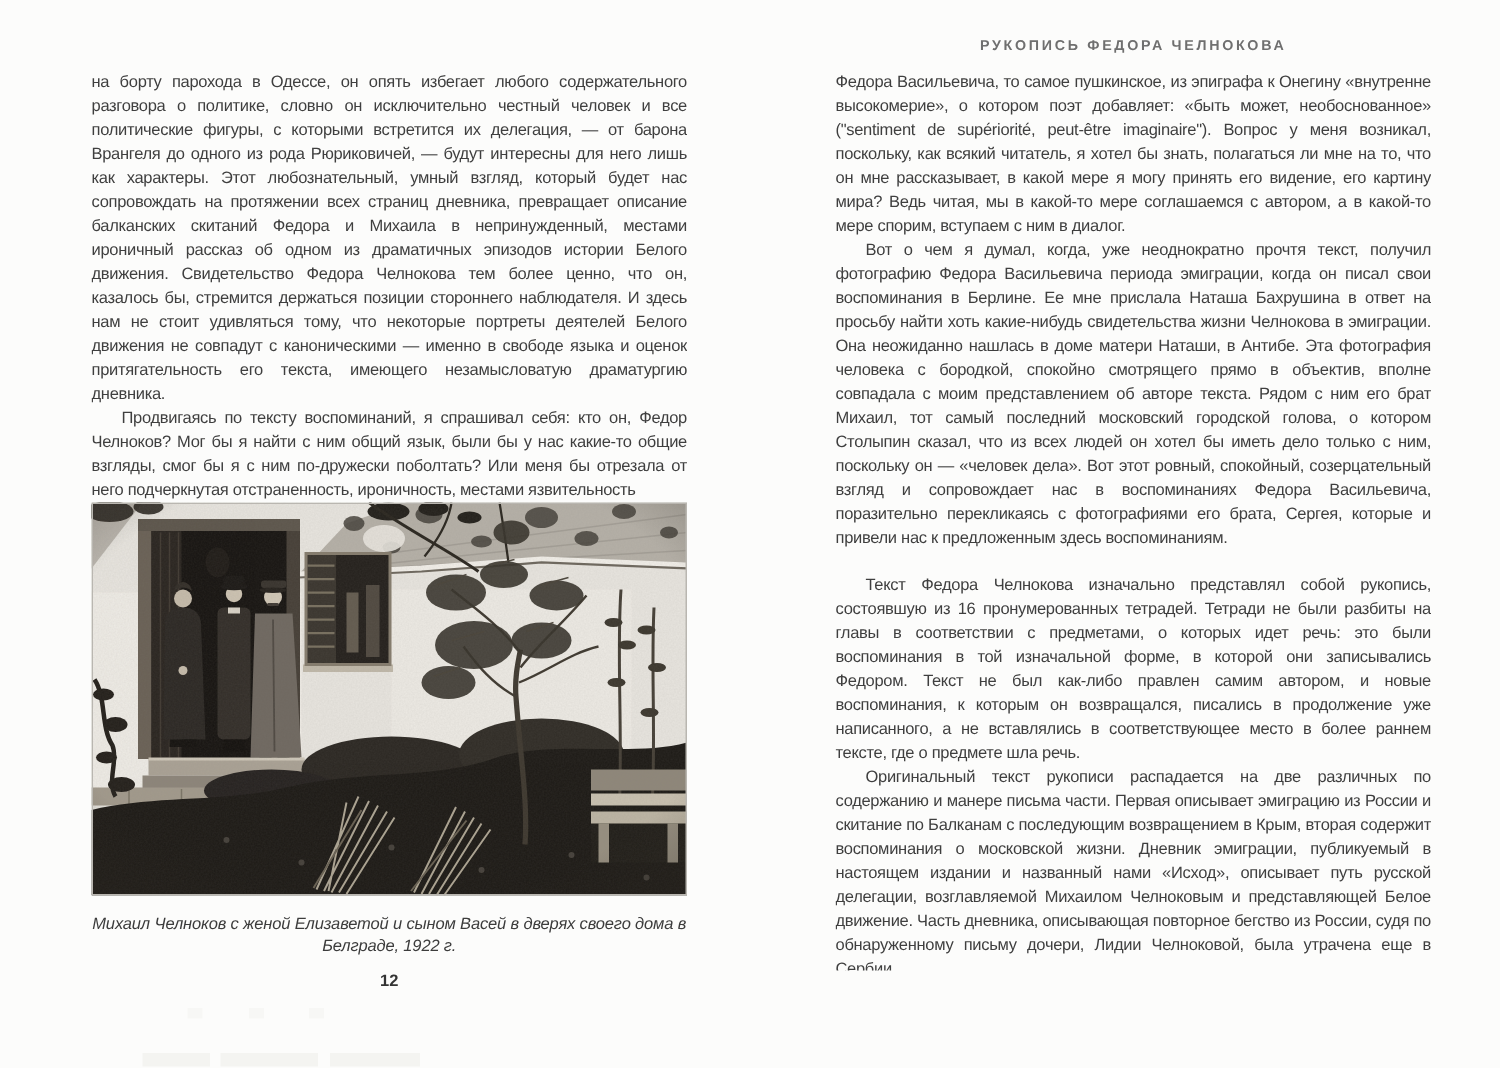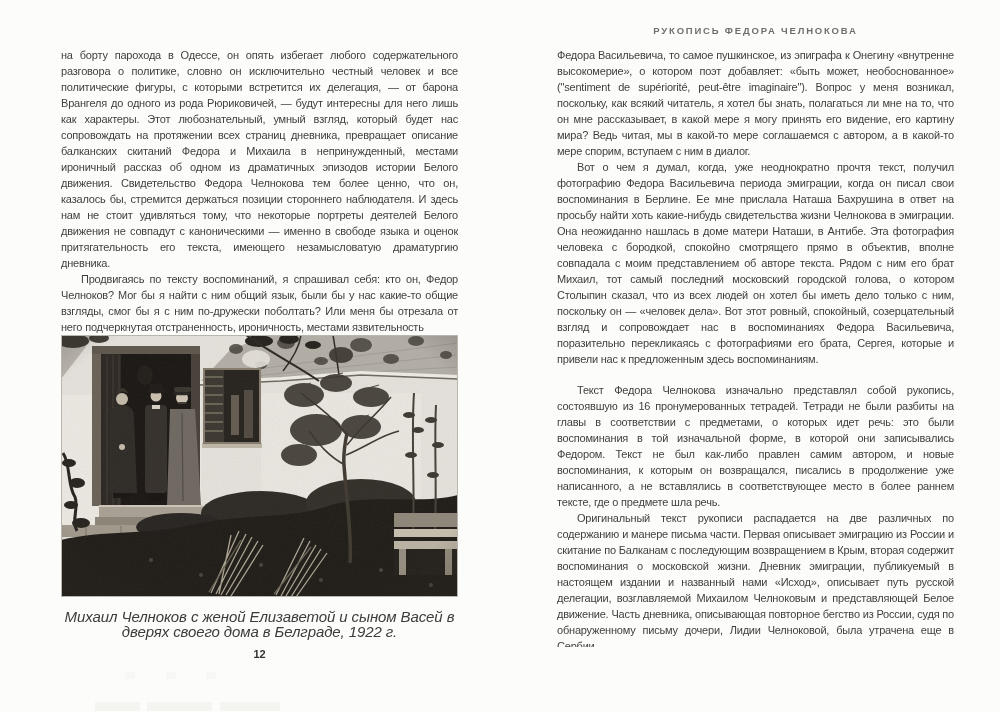--- a/index.html
+++ b/index.html
@@ -24,21 +24,21 @@
   }
   .page-left .text-block{height:286px;}
   .page-right .text-block{height:600px;}
   .text-block p{margin:0;text-indent:20px;}
   .text-block p.cont{text-indent:0;}
   .text-block p.gap{margin-top:15px;}
   figure.photo{position:absolute;top:335px;left:0;width:397px;height:262px;margin:0;}
   figure.photo svg{display:block;}
   .caption{
     position:absolute;top:609px;left:0;width:397px;text-align:center;
-    font-style:italic;font-size:15px;line-height:15px;letter-spacing:-0.1px;
+    font-style:italic;font-size:11px;line-height:15px;letter-spacing:-0.1px;
     color:var(--caption,#3c3c3c);
   }
   .page-num{
     position:absolute;top:648px;left:0;width:397px;text-align:center;
     font-size:11px;font-weight:bold;color:#333;
   }
   .bleed{position:absolute;background:#f4f4f1;}
   .bleed.light{background:#f7f7f5;}
 </style>
 </head>

